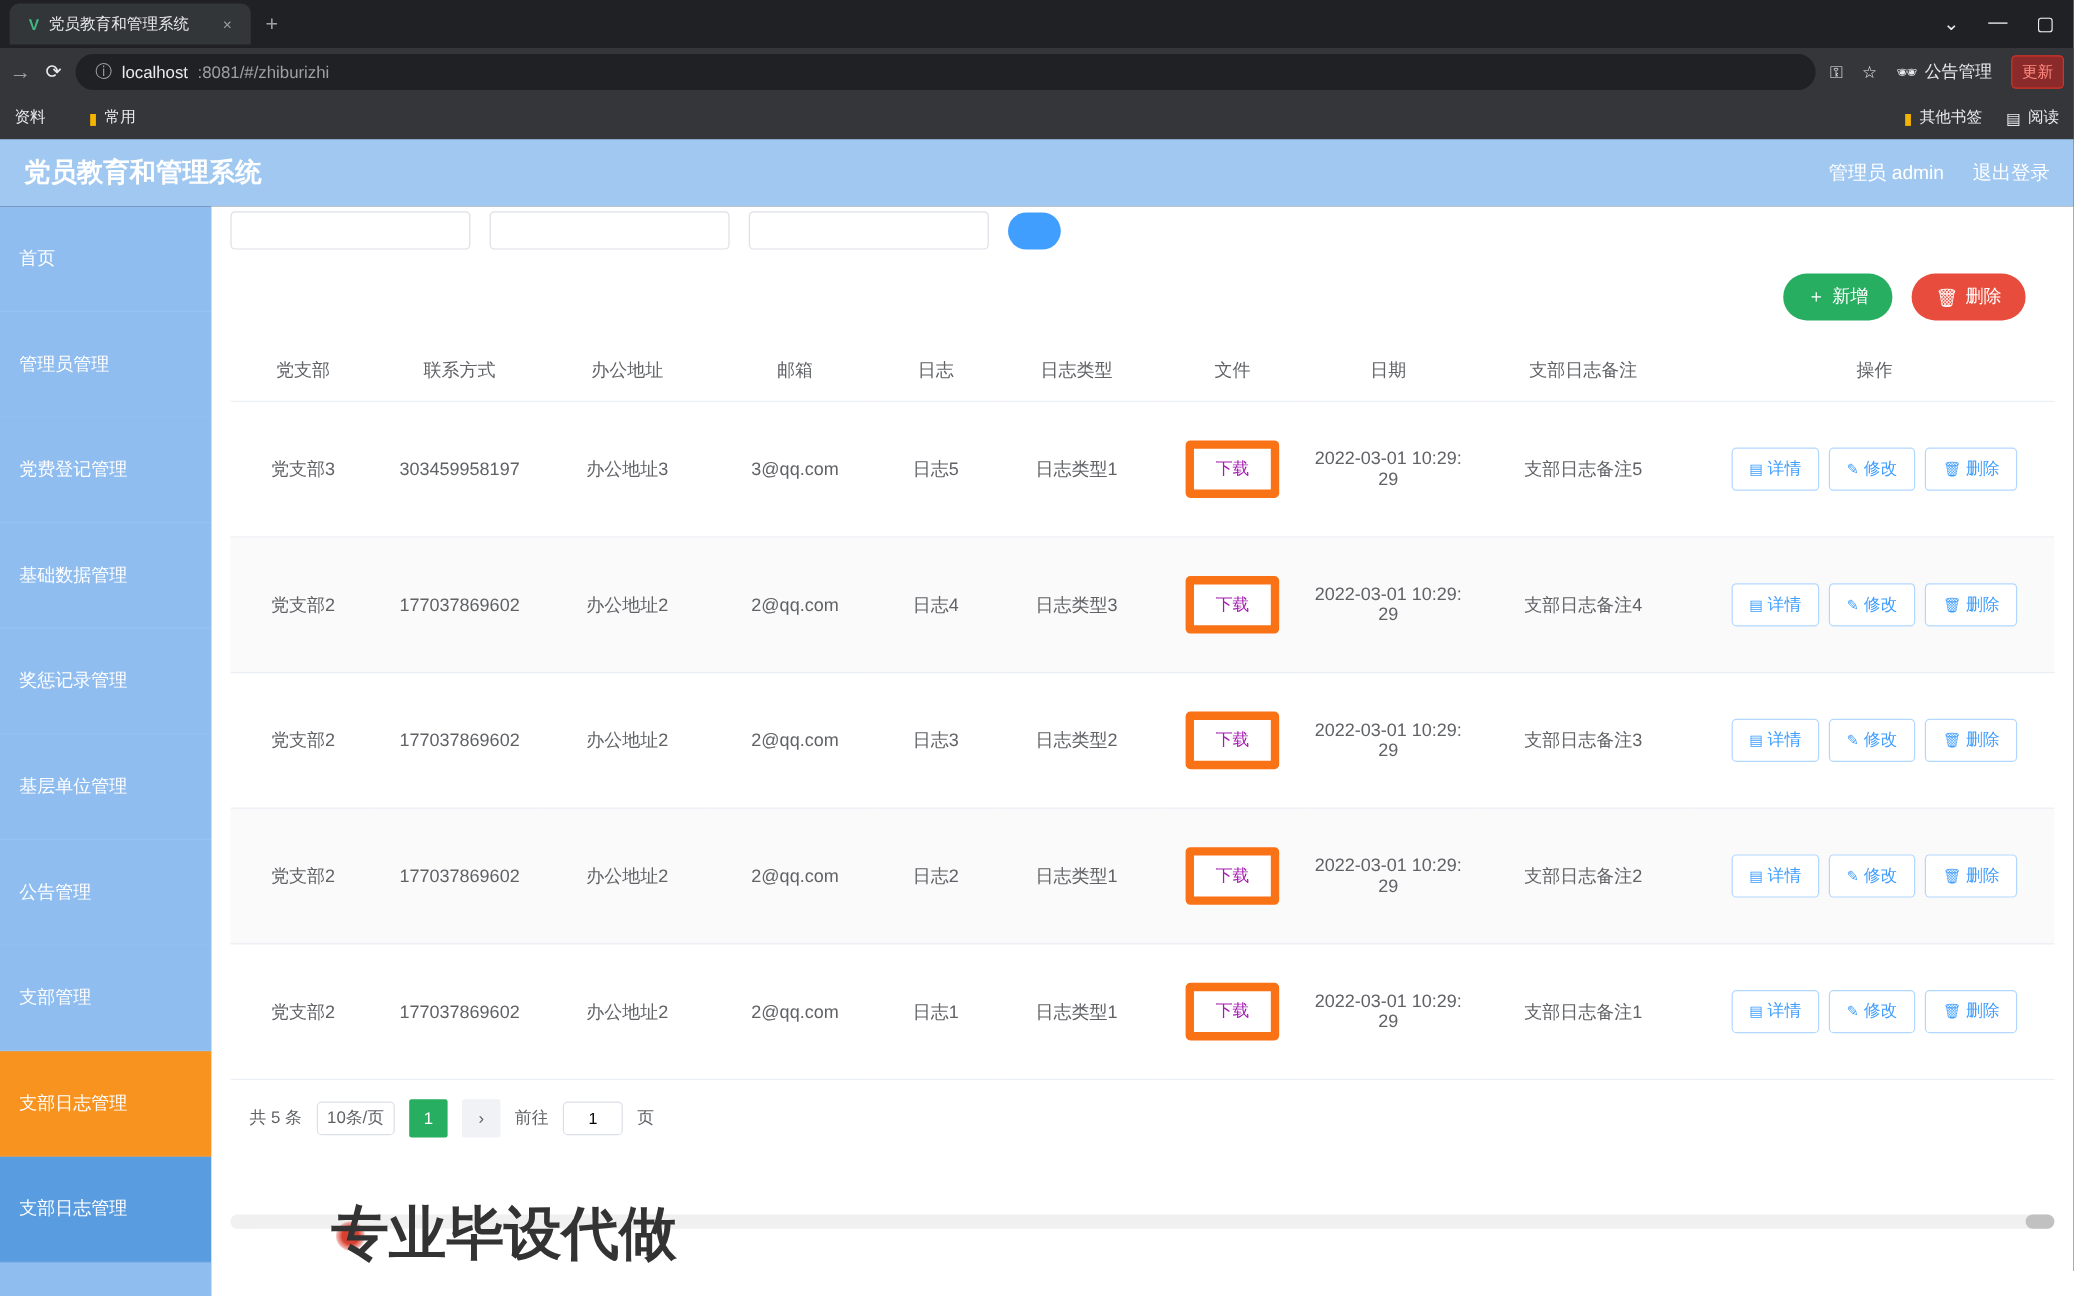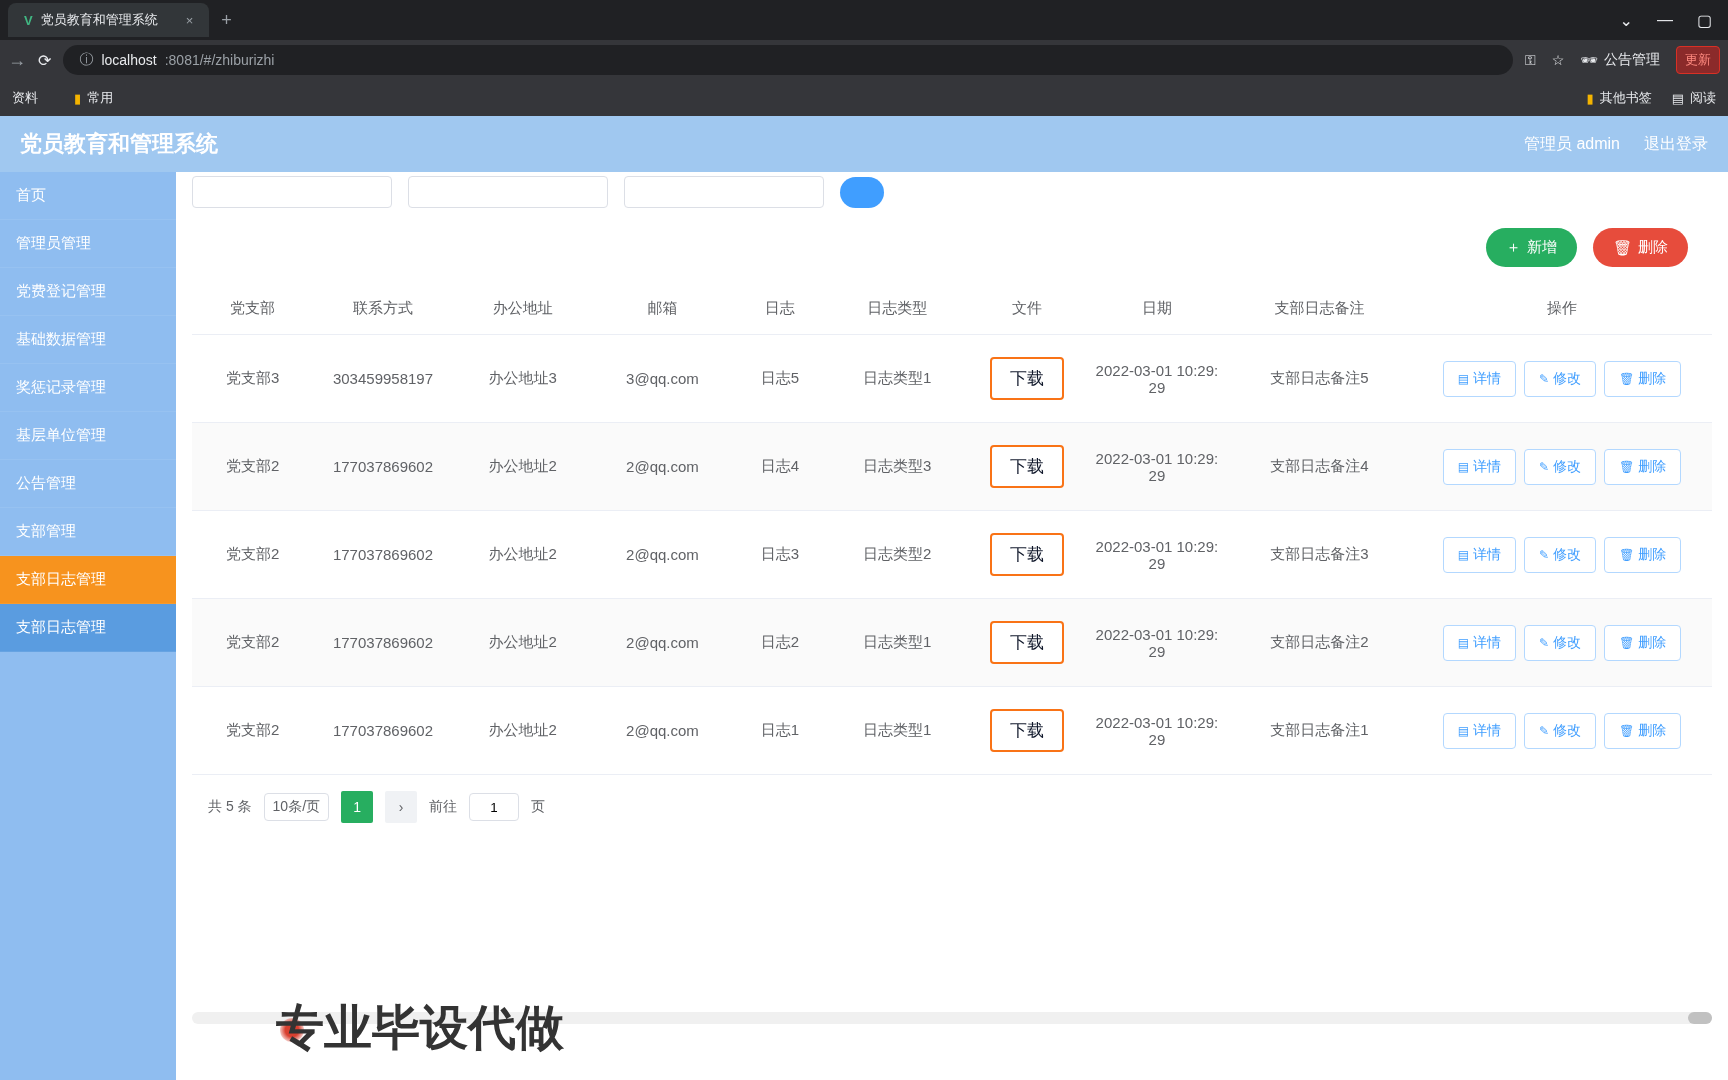--- a/index.html
+++ b/index.html
@@ -26,39 +26,39 @@
     .bm-right { margin-left: auto; display: flex; gap: 20px; }
     .folder-icon { color: #f4b400; }
     
     
     .app-header { height: 56px; background: #a0c8f0; display: flex; align-items: center; padding: 0 20px; color: #fff; }
     .app-title { font-size: 22px; font-weight: bold; }
     .header-right { margin-left: auto; display: flex; gap: 24px; font-size: 16px; }
     
     .app-body { display: flex; height: calc(1080px - 40px - 40px - 36px - 56px); }
     .sidebar { width: 176px; background: #8fbdf0; display: flex; flex-direction: column; }
-    .sidebar-item { padding: 14px 16px; color: #fff; font-size: 15px; cursor: pointer; border-bottom: 1px solid rgba(255,255,255,0.08); }
+    .sidebar-item { padding: 34px 16px; color: #fff; font-size: 15px; cursor: pointer; border-bottom: 1px solid rgba(255,255,255,0.08); }
     .sidebar-item.active { background: #f7931e; }
     .sidebar-item.sub { background: #5a9ce0; }
     
     .main { flex: 1; background: #fff; padding: 0 16px; overflow: hidden; position: relative; }
     .filter-row { height: 40px; display: flex; align-items: center; gap: 16px; padding: 4px 0; }
     .filter-input { width: 200px; height: 32px; border: 1px solid #dcdfe6; border-radius: 4px; }
     .query-btn { background: #409eff; color: #fff; padding: 8px 20px; border-radius: 20px; border: none; }
     
     .action-row { display: flex; justify-content: flex-end; gap: 16px; padding: 16px 24px; }
     .btn { padding: 10px 20px; border-radius: 22px; border: none; font-size: 15px; display: inline-flex; align-items: center; gap: 6px; cursor: pointer; color: #fff; }
     .btn-add { background: #27ae60; }
     .btn-del { background: #e74c3c; }
     
     .table { width: 100%; border-collapse: collapse; }
     .table th { padding: 16px 8px; font-weight: normal; color: #606266; border-bottom: 1px solid #ebeef5; font-size: 15px; text-align: center; }
-    .table td { padding: 22px 8px; text-align: center; color: #606266; border-bottom: 1px solid #ebeef5; font-size: 15px; }
+    .table td { padding: 32px 8px; text-align: center; color: #606266; border-bottom: 1px solid #ebeef5; font-size: 15px; }
     .table tbody tr:nth-child(even) { background: #fafafa; }
-    .dl-btn { border: 2px solid #f97316; background: #fff; padding: 8px 18px; border-radius: 4px; color: #0f172a; cursor: pointer; font-size: 17px; }
+    .dl-btn { border: 7px solid #f97316; background: #fff; padding: 8px 18px; border-radius: 4px; color: #a21caf; cursor: pointer; font-size: 14px; }
     .op-btn { border: 1px solid #b3d8ff; color: #409eff; background: #fff; padding: 8px 14px; border-radius: 4px; cursor: pointer; font-size: 14px; display: inline-flex; align-items: center; gap: 4px; margin: 0 4px; }
     .op-btn .ic { font-size: 12px; }
     
     .pagination { display: flex; align-items: center; gap: 12px; padding: 16px; color: #606266; font-size: 14px; }
     .page-btn { width: 32px; height: 32px; display: inline-flex; align-items: center; justify-content: center; border-radius: 2px; background: #f0f2f5; cursor: pointer; }
     .page-btn.active { background: #27ae60; color: #fff; }
     .page-input { width: 50px; height: 28px; border: 1px solid #dcdfe6; border-radius: 4px; text-align: center; }
     .page-size { border: 1px solid #dcdfe6; padding: 4px 8px; border-radius: 4px; }
     
     .watermark { position: absolute; bottom: 20px; left: 100px; font-size: 48px; font-weight: 900; color: #333; pointer-events: none; font-family: "SimHei", sans-serif; }

